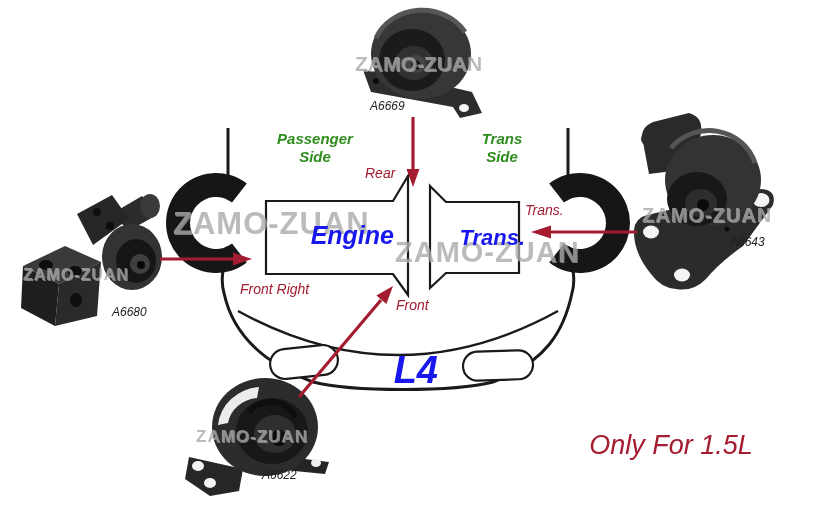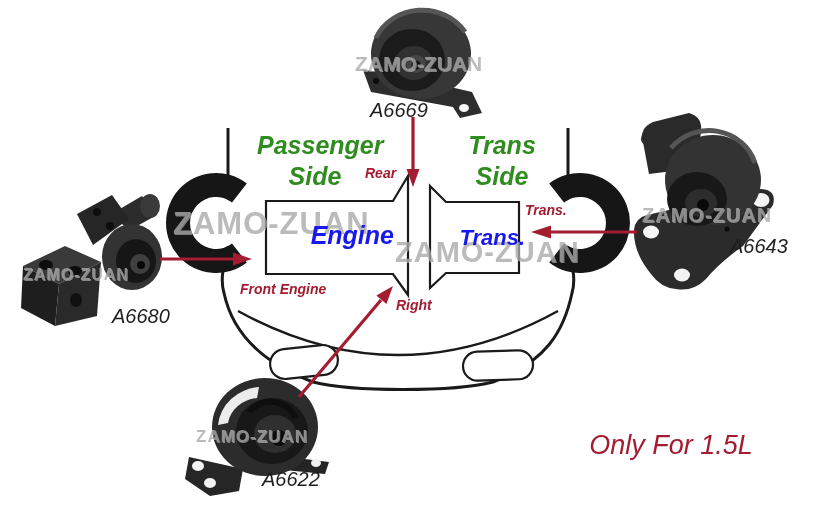--- a/index.html
+++ b/index.html
@@ -1,23 +1,23 @@
 <!DOCTYPE html>
 <html style="--accent-red: #a41c30; --label-green: #2f8c1e; --label-blue: #1717ee; --outline-black: #1a1a1a; --watermark-gray: #ababab;"><head>
 <meta charset="utf-8">
 <style>
   html,body{margin:0;padding:0;background:#fff;}
   .stage{position:relative;width:822px;height:510px;background:#fff;overflow:hidden;
          font-family:"Liberation Sans",sans-serif;margin-left:13px;}
   .stage svg{position:absolute;left:0;top:0;}
   .lbl{position:absolute;font-style:italic;white-space:nowrap;line-height:1;}
-  .green{color:var(--label-green,#2f8c1e);font-weight:bold;font-size:25px;text-align:center;line-height:1.22;}
-  .redl{color:var(--accent-red,#a41c30);font-weight:bold;font-size:14px;}
+  .green{color:var(--label-green,#2f8c1e);font-weight:bold;font-size:15px;text-align:center;line-height:1.22;}
+  .redl{color:var(--accent-red,#a41c30);font-weight:normal;font-size:14px;}
   .bluel{color:var(--label-blue,#1717ee);font-weight:bold;text-align:right;}
-  .part{color:#1f1f1f;font-size:20px;}
+  .part{color:#1f1f1f;font-size:12px;}
   .wm{position:absolute;font-weight:bold;font-style:normal;white-space:nowrap;
       color:var(--watermark-gray,#ababab);opacity:.8;letter-spacing:1px;
       text-shadow:1px 1px 0 rgba(255,255,255,.55);}
   .note{position:absolute;color:var(--accent-red,#a41c30);font-style:italic;font-size:27px;
         text-align:center;line-height:1.32;}
   .oL{fill:none;stroke:#1a1a1a;stroke-width:3;}
   .oT{fill:none;stroke:#1a1a1a;stroke-width:2.4;}
   .oM{fill:#fff;stroke:#1a1a1a;stroke-width:2.2;}
   .arrow{stroke:var(--accent-red,#a41c30);stroke-width:3.2;}
   .ah{fill:var(--accent-red,#a41c30);}
@@ -137,26 +137,27 @@
   <div class="lbl green" style="left:244px;top:130px;width:116px;">
     <div>Passenger</div>
     <div>Side</div>
   </div>
   <div class="lbl green" style="left:432px;top:130px;width:114px;">
     <div>Trans</div>
     <div>Side</div>
   </div>
 
   <div class="lbl redl" style="left:352px;top:166px;">Rear</div>
-  <div class="lbl redl" style="left:383px;top:298px;">Right</div>
-  <div class="lbl redl" style="left:227px;top:282px;">Front Engine</div>
+  <div class="lbl redl" style="left:383px;top:298px;">Front</div>
+  <div class="lbl redl" style="left:227px;top:282px;">Front Right</div>
   <div class="lbl redl" style="left:512px;top:203px;">Trans.</div>
 
   <div class="lbl bluel" style="left:253px;top:223px;width:128px;font-size:25px;">Engine</div>
   <div class="lbl bluel" style="left:424px;top:227px;width:88px;font-size:22px;">Trans.</div>
+  <div class="lbl bluel" style="left:357px;top:351px;width:68px;font-size:38px;">L4</div>
 
   <div class="lbl part" style="left:357px;top:100px;">A6669</div>
   <div class="lbl part" style="left:99px;top:306px;">A6680</div>
   <div class="lbl part" style="left:717px;top:236px;">A6643</div>
   <div class="lbl part" style="left:249px;top:469px;">A6622</div>
 
   <div class="note" style="left:536px;top:428px;width:244px;">
     <div>Only For 1.5L</div>
   </div>
 

